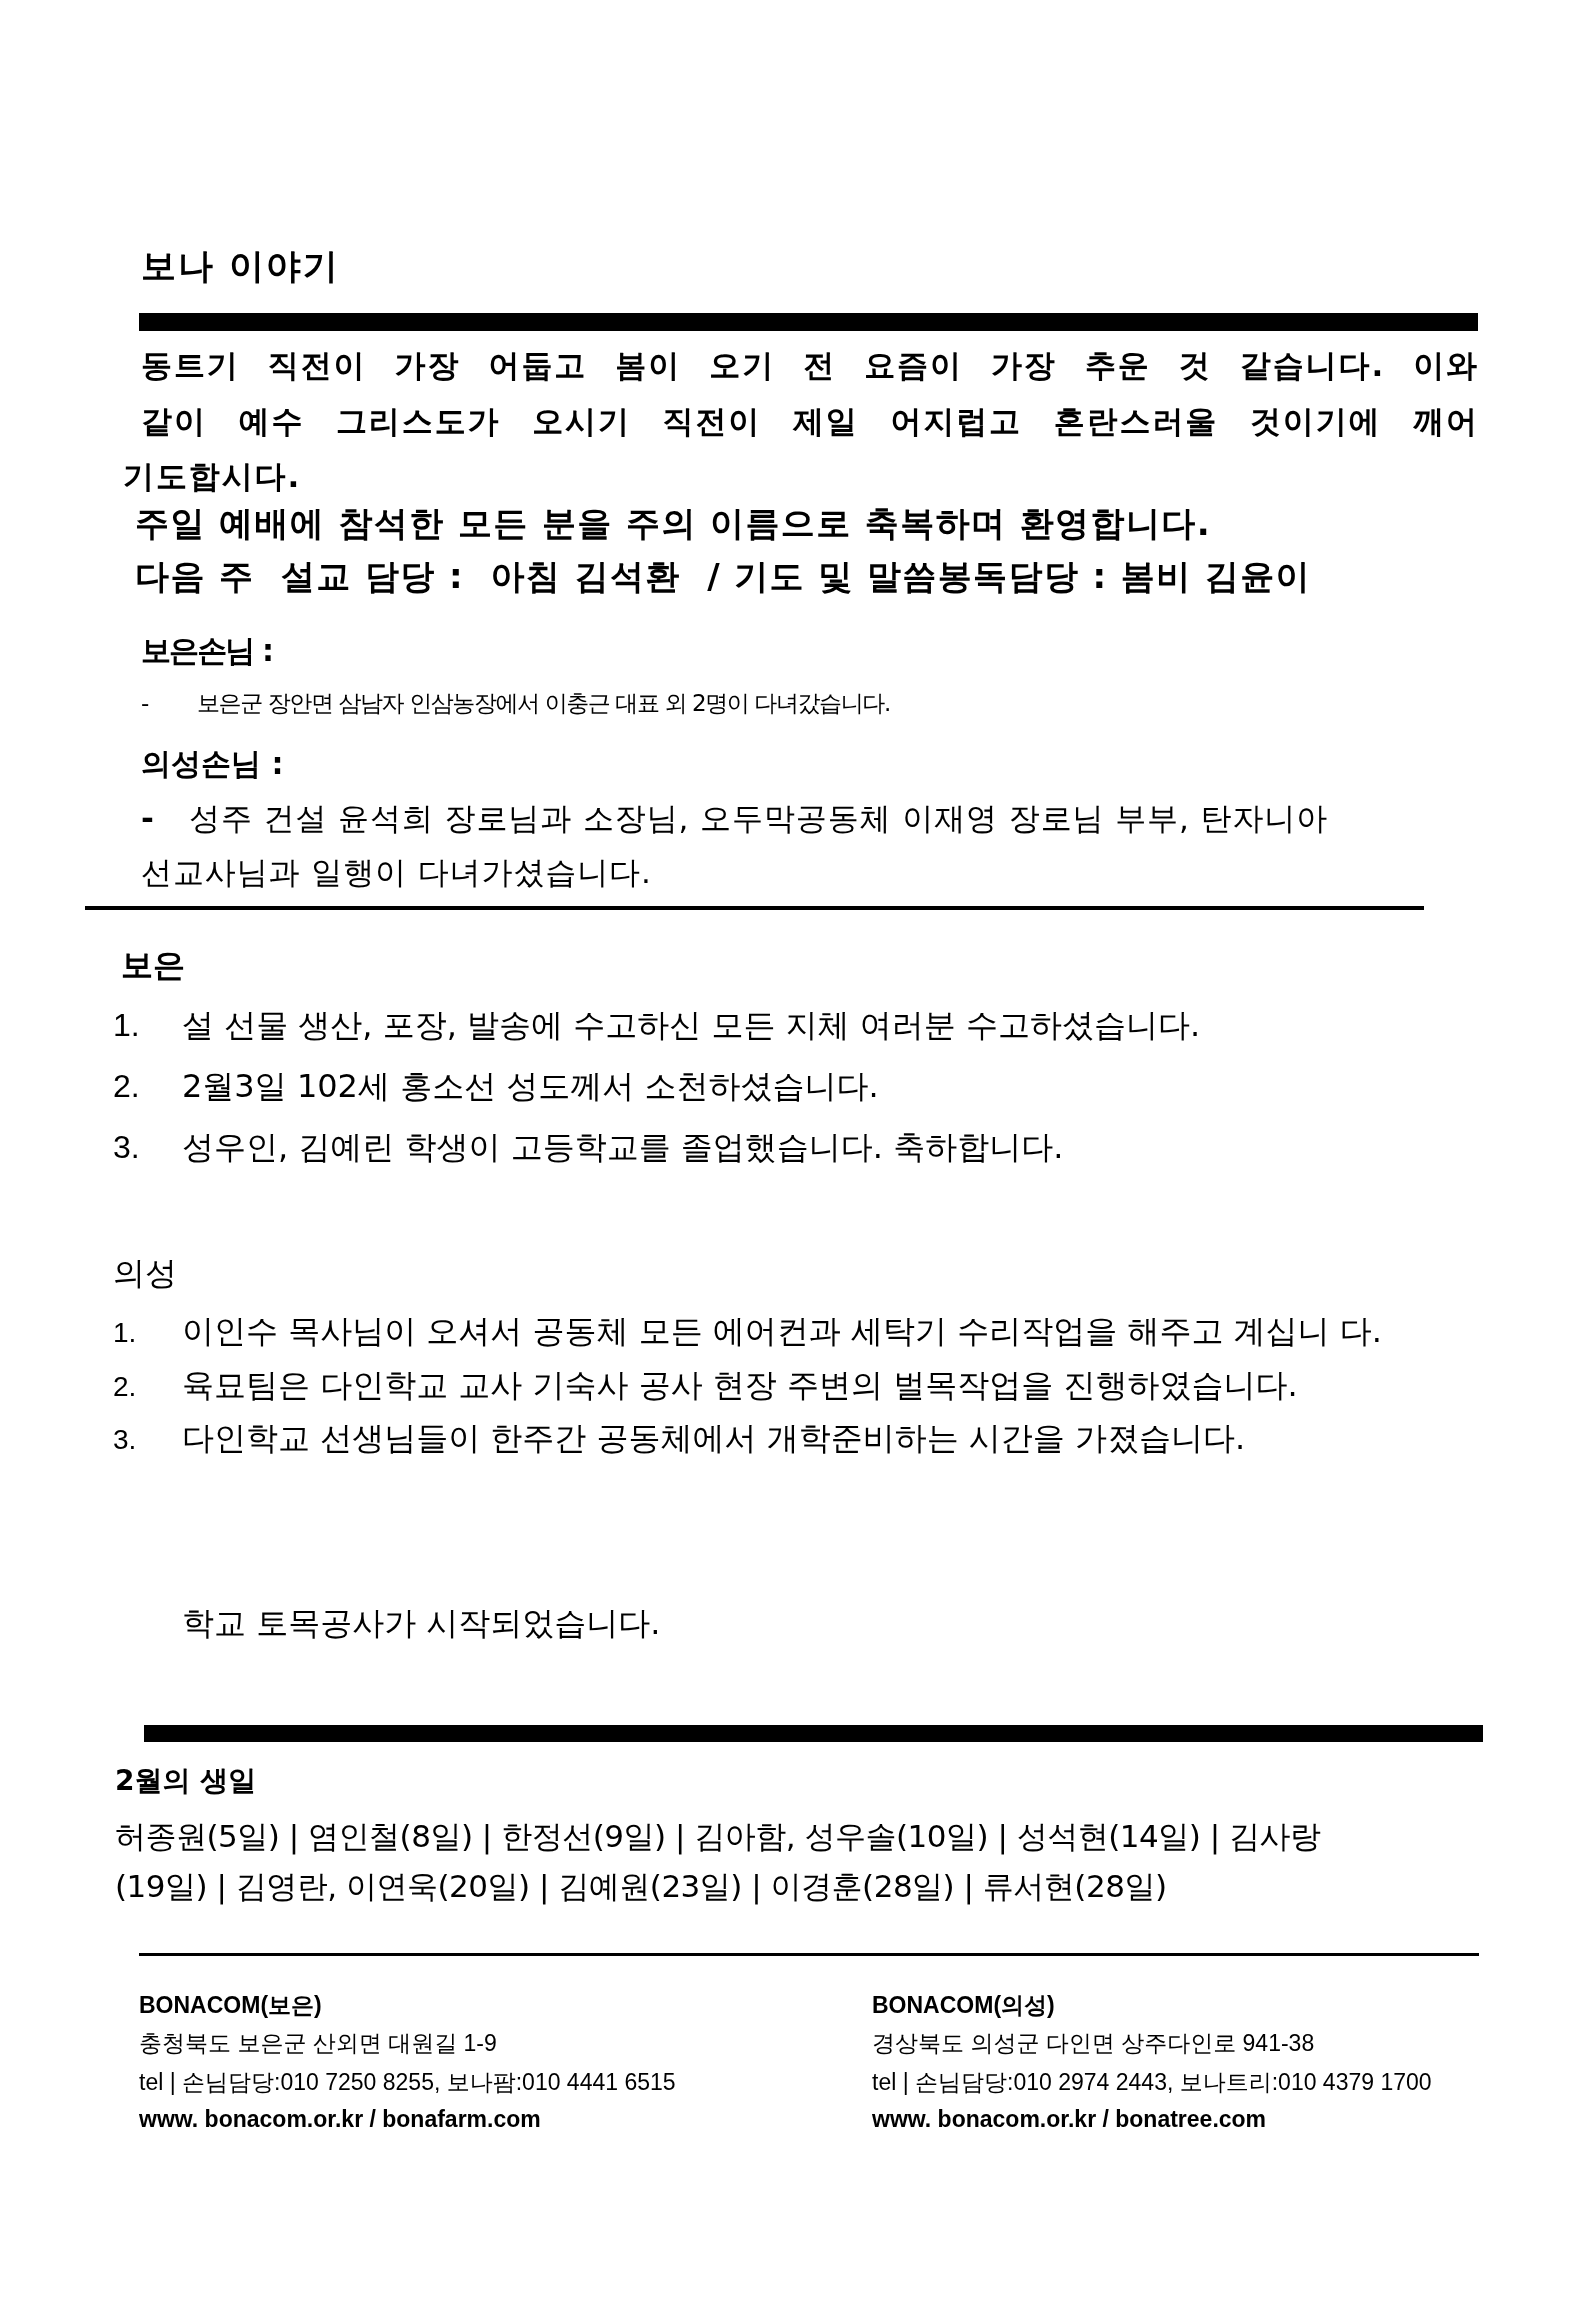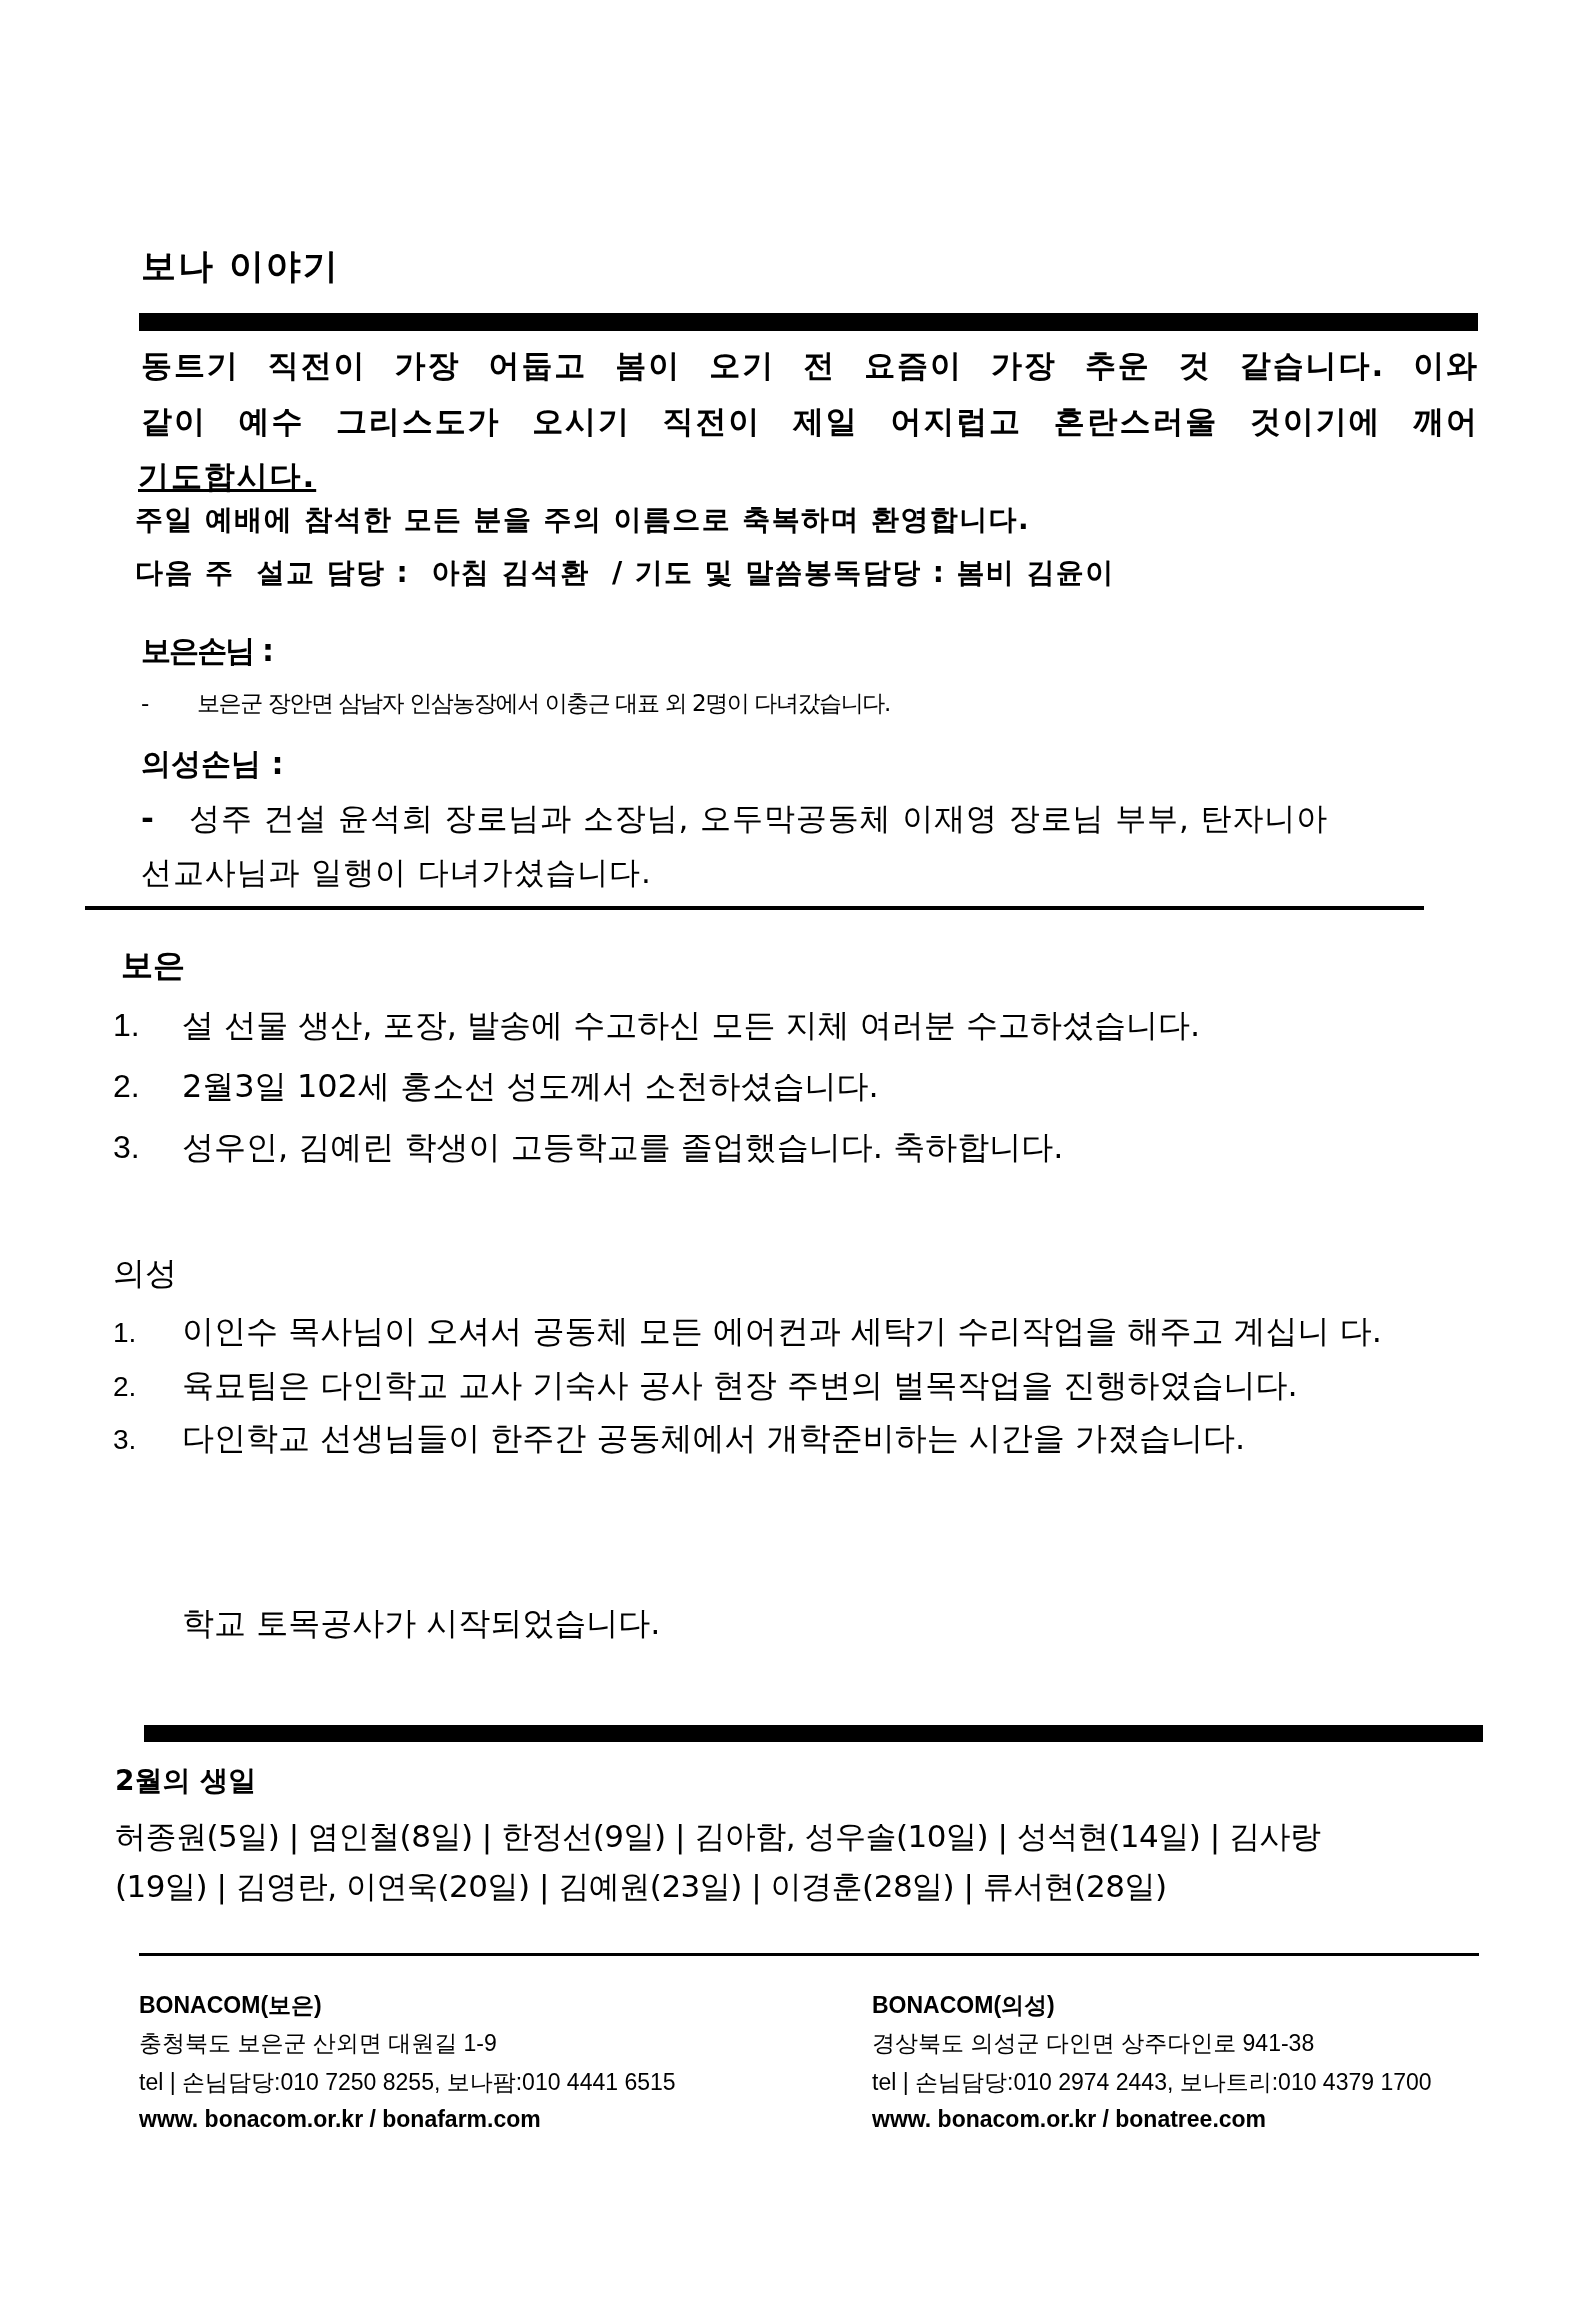--- a/index.html
+++ b/index.html
@@ -7,21 +7,21 @@
          font-family: "DejaVu Sans", "Liberation Sans", sans-serif; color: #000; }
   .abs { position: absolute; white-space: nowrap; }
   .bar-thick { position: absolute; background: #000; }
   .rule { position: absolute; background: #000; }
 
   .title { left: 141px; top: 243px; font-size: 35px; font-weight: bold; letter-spacing: 1.9px; }
 
   .intro { font-size: 31px; font-weight: bold; letter-spacing: 1.4px; }
   .intro-justify { left: 141px; width: 1338px; white-space: normal; text-align: justify;
                    text-align-last: justify; letter-spacing: 1.9px; }
-  .welcome { font-size: 28px; font-weight: bold; letter-spacing: 1.4px; }
+  .welcome { font-size: 34px; font-weight: bold; letter-spacing: 1.4px; }
 
   .guest-label { font-size: 30px; font-weight: bold; }
   .guest-text { font-size: 23px; letter-spacing: -1.4px; }
   .guest-text2 { font-size: 31px; letter-spacing: 0.9px; }
   .dash { display: inline-block; width: 56px; }
 
   .sec-head { font-size: 32px; font-weight: bold; margin-left: 8px; }
   .sec-head-light { font-size: 32px; font-weight: normal; }
   .list-item { font-size: 32px; }
   .num { display: inline-block; width: 69px; font-family: "Liberation Sans", sans-serif; }
@@ -34,21 +34,21 @@
   .foot-bold { font-weight: bold; }
 </style>
 </head>
 <body>
 
 <div class="abs title">보나 이야기</div>
 <div class="bar-thick" style="left:139px; top:313px; width:1339px; height:17.6px;"></div>
 
 <div class="abs intro intro-justify" style="top:345px;">동트기 직전이 가장 어둡고 봄이 오기 전 요즘이 가장 추운 것 같습니다. 이와</div>
 <div class="abs intro intro-justify" style="top:401px;">같이 예수 그리스도가 오시기 직전이 제일 어지럽고 혼란스러울 것이기에 깨어</div>
-<div class="abs intro" style="left:138px; top:456px; letter-spacing:1.9px;text-decoration:underline;">기도합시다.</div>
+<div class="abs intro" style="left:123px; top:456px; letter-spacing:1.9px;">기도합시다.</div>
 <div class="abs welcome" style="left:135px; top:501px;">주일 예배에 참석한 모든 분을 주의 이름으로 축복하며 환영합니다.</div>
 <div class="abs welcome" style="left:135px; top:554px; white-space:pre;">다음 주  설교 담당 :  아침 김석환  / 기도 및 말씀봉독담당 : 봄비 김윤이</div>
 
 <div class="abs guest-label" style="left:141px; top:631px; letter-spacing:-1.9px;">보은손님 :</div>
 <div class="abs guest-text" style="left:141px; top:688px;">
   <span class="dash">-</span><span>보은군 장안면 삼남자 인삼농장에서 이충근 대표 외 2명이 다녀갔습니다.</span>
 </div>
 <div class="abs guest-label" style="left:141px; top:744px;">의성손님 :</div>
 <div class="abs guest-text2" style="left:141px; top:798px;">
   <span class="dash" style="width:48px; font-weight:bold;">-</span><span>성주 건설 윤석희 장로님과 소장님, 오두막공동체 이재영 장로님 부부, 탄자니아</span>

